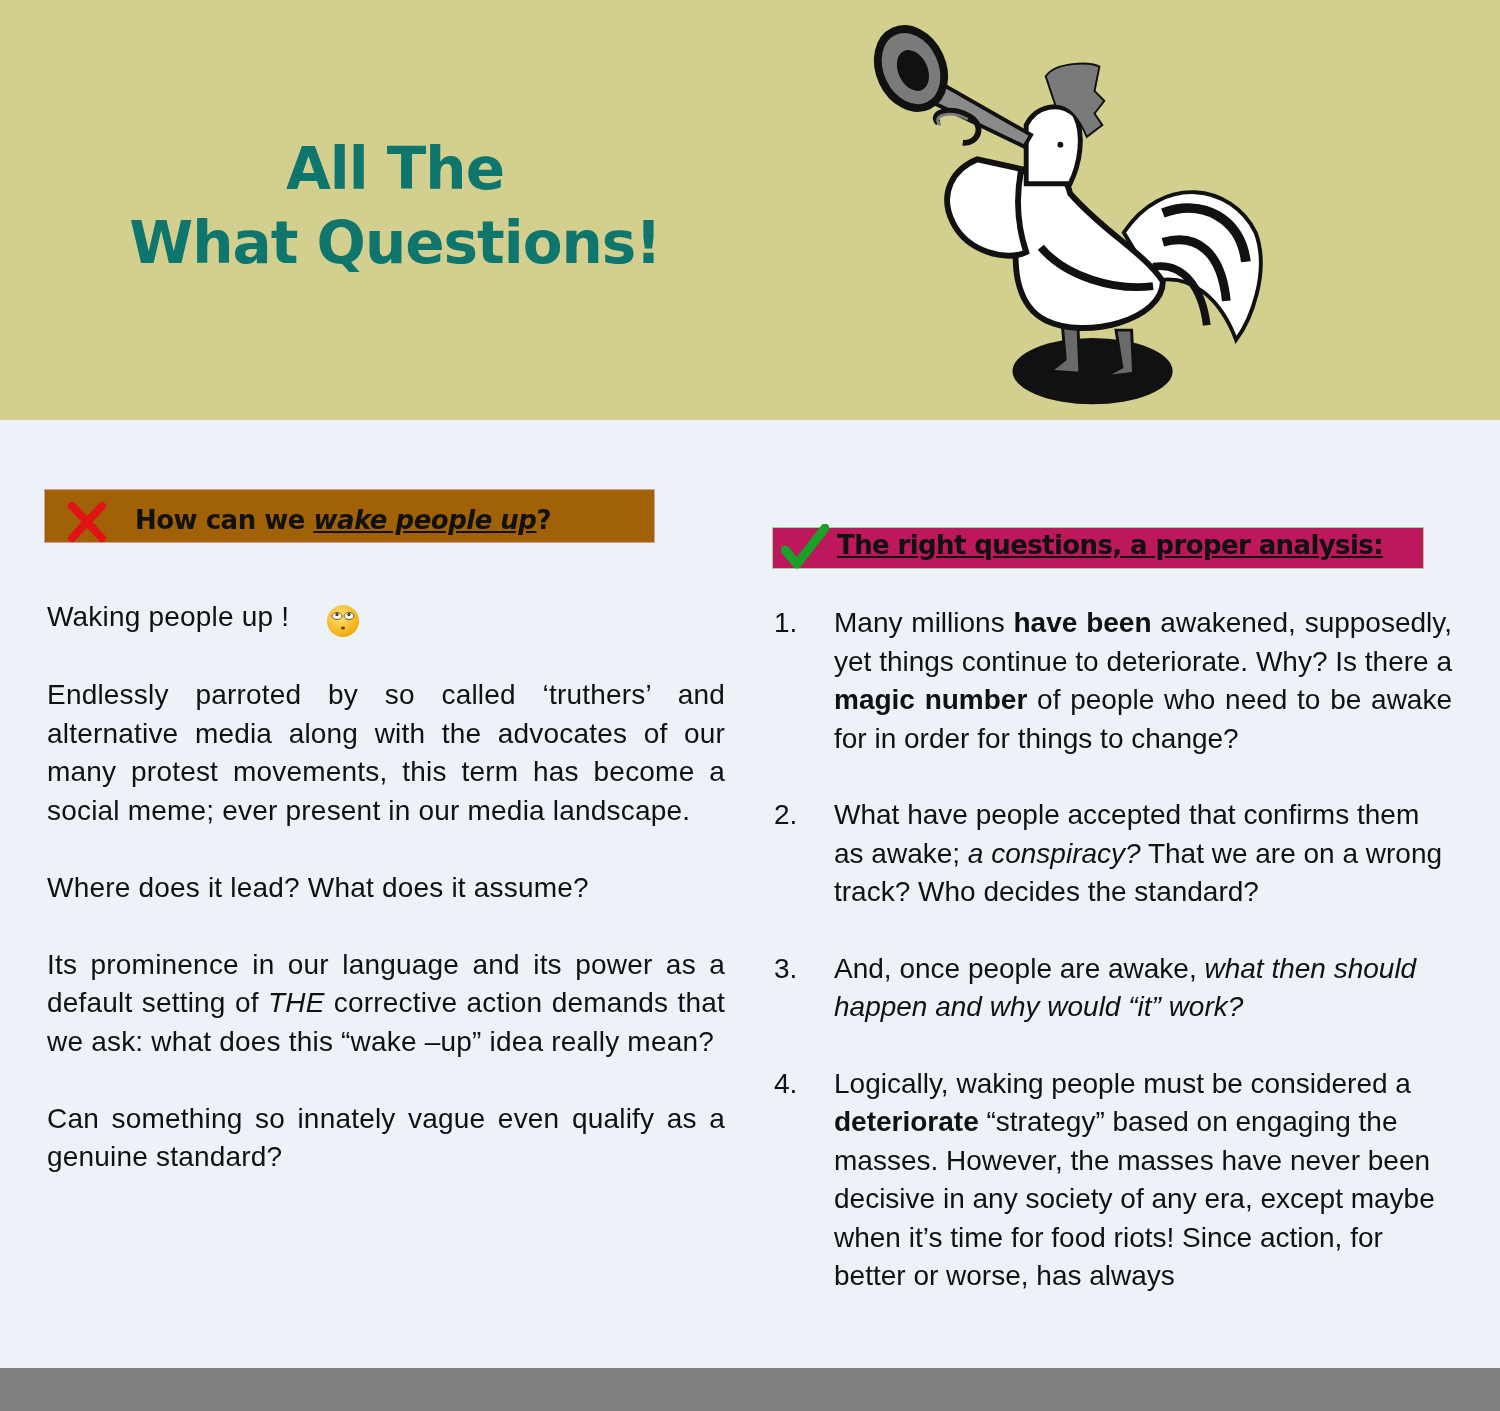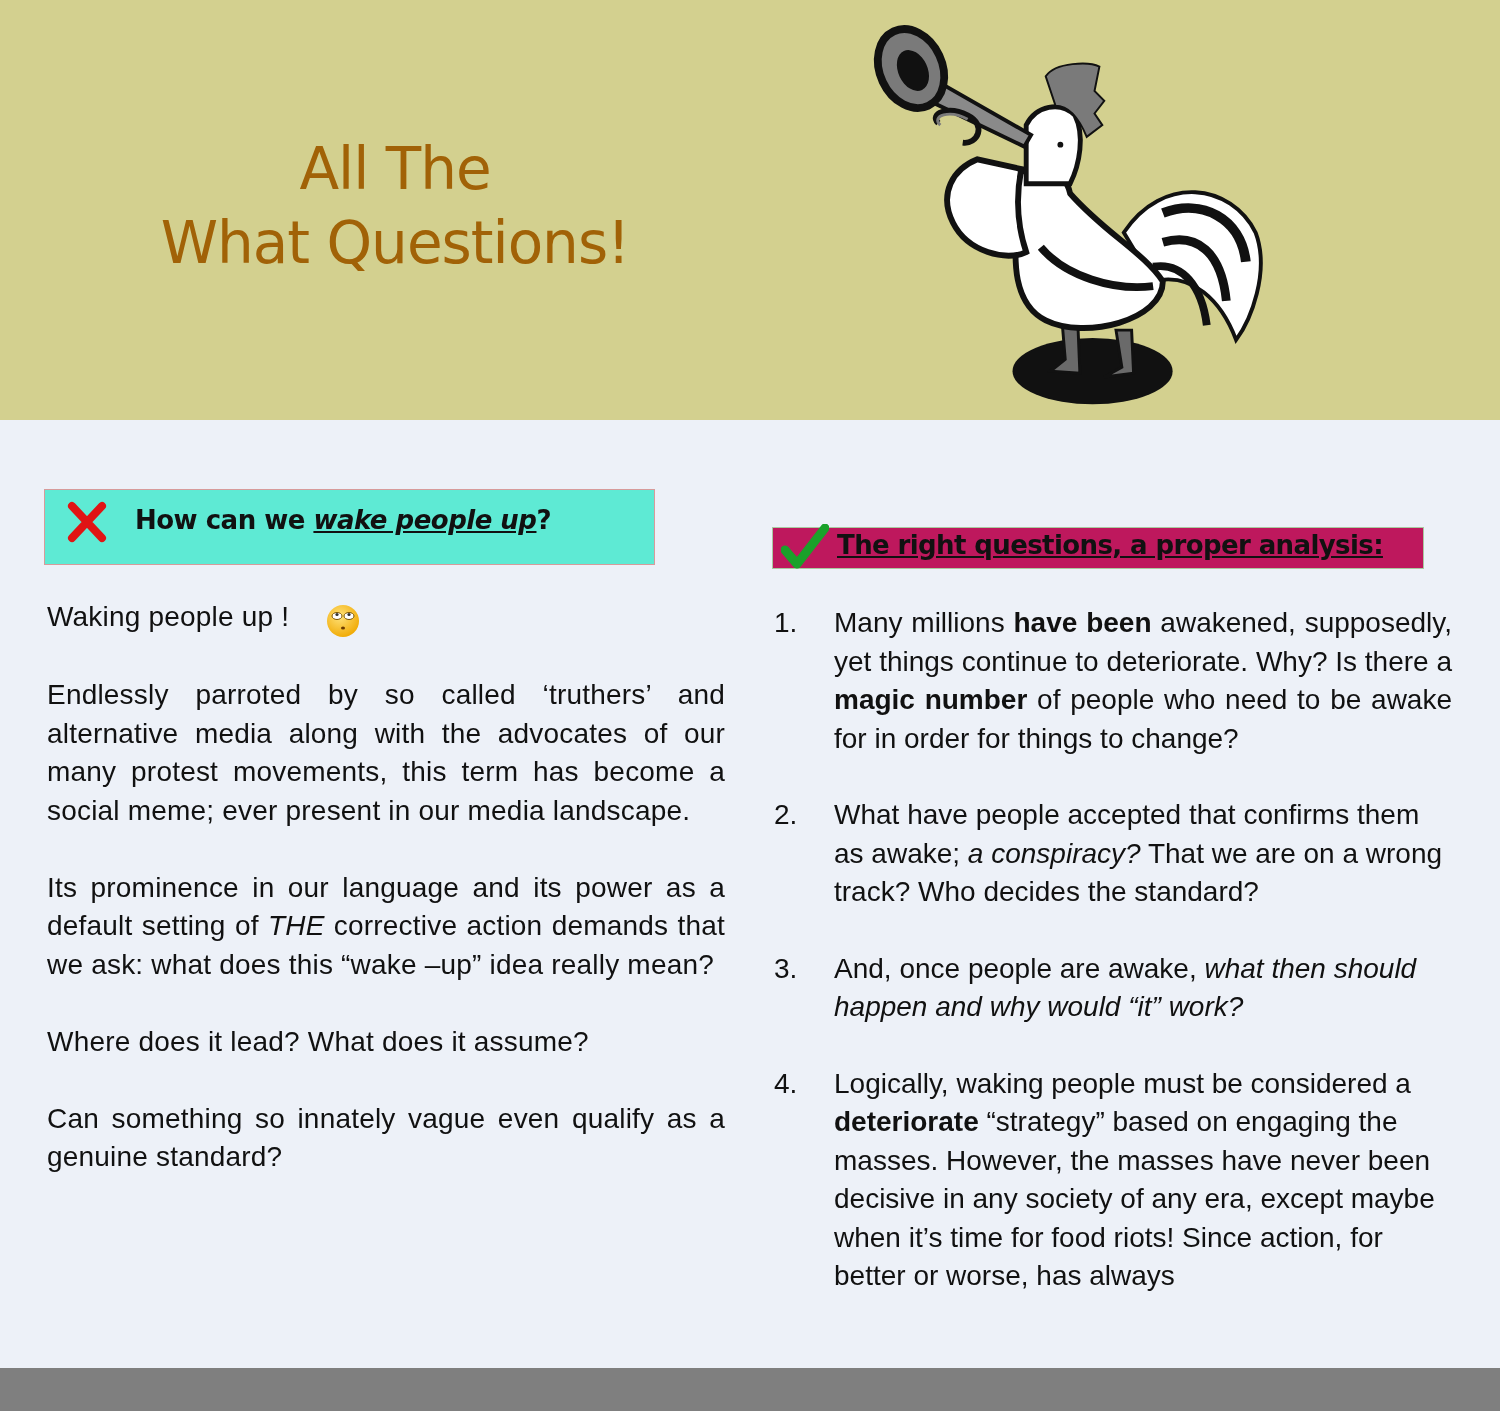--- a/index.html
+++ b/index.html
@@ -13,37 +13,37 @@
     position: absolute; left: 0; top: 0; width: 1500px; height: 420px;
     background: #d3d08f;
   }
   .speech-tail {
     position: absolute; left: 712px; top: 419px; width: 64px; height: 58px;
   }
   .title {
     position: absolute; left: 100px; top: 132px; width: 590px;
     text-align: center;
     font-family: "DejaVu Sans", sans-serif;
-    font-weight: normal; font-size: 58px; line-height: 74px; letter-spacing: -1px;
-    color: #a16207;
+    font-weight: bold; font-size: 58px; line-height: 74px; letter-spacing: -1px;
+    color: #0f766e;
   }
   .rooster { position: absolute; left: 870px; top: 8px; width: 410px; height: 410px; }
 
   .content {
     position: absolute; left: 0; top: 420px; width: 1500px; height: 948px;
     background: #edf1f8;
   }
   .footer-bar {
     position: absolute; left: 0; top: 1368px; width: 1500px; height: 43px;
     background: #7f7f7f;
   }
 
   .wrong-box {
-    position: absolute; left: 44px; top: 489px; width: 611px; height: 76px;
-    background: #5eead4; border: 1px solid #d79b9b; box-sizing: border-box;
+    position: absolute; left: 44px; top: 489px; width: 611px; height: 54px;
+    background: #a16207; border: 1px solid #d79b9b; box-sizing: border-box;
   }
   .wrong-box .x-icon { position: absolute; left: 22px; top: 11px; width: 40px; height: 42px; }
   .wrong-box .q {
     position: absolute; left: 90px; top: 15px;
     font-family: "DejaVu Sans", sans-serif; font-weight: bold; font-size: 26px; letter-spacing: -0.5px;
   }
   .wrong-box .q .em { font-style: italic; text-decoration: underline; }
 
   .right-box {
     position: absolute; left: 772px; top: 527px; width: 652px; height: 42px;
@@ -154,22 +154,22 @@
       </defs>
       <ellipse cx="18" cy="19" rx="16" ry="16" fill="url(#eg)"></ellipse>
       <ellipse cx="12" cy="14" rx="5" ry="3.5" fill="#fff" stroke="#7a5400" stroke-width="1"></ellipse>
       <ellipse cx="24" cy="14" rx="5" ry="3.5" fill="#fff" stroke="#7a5400" stroke-width="1"></ellipse>
       <circle cx="12" cy="12.5" r="1.6" fill="#333"></circle>
       <circle cx="24" cy="12.5" r="1.6" fill="#333"></circle>
       <ellipse cx="18" cy="26" rx="2" ry="1.5" fill="#6b3a00"></ellipse>
     </svg>
   </p>
   <p>Endlessly parroted by so called ‘truthers’ and alternative media along with the advocates of our many protest movements, this term has become a social meme; ever present in our media landscape.</p>
+  <p>Where does it lead?  What does it assume?</p>
   <p><span>Its prominence in our language and its power as a default setting of </span><span class="ital">THE</span><span> corrective action demands that we ask: what does this “wake –up” idea really mean?</span></p>
-  <p>Where does it lead?  What does it assume?</p>
   <p>Can something so innately vague even qualify as a genuine standard?</p>
 </div>
 
 <div class="right-col">
   <div class="item i1">
     <span class="num">1.</span>
     <span class="txt"><span>Many millions </span><span class="bold">have been</span><span> awakened, supposedly, yet things continue to deteriorate. Why?  Is there a </span><span class="bold">magic number</span><span> of people who need to be awake for in order for things to change?</span></span>
   </div>
   <div class="item i2">
     <span class="num">2.</span>

